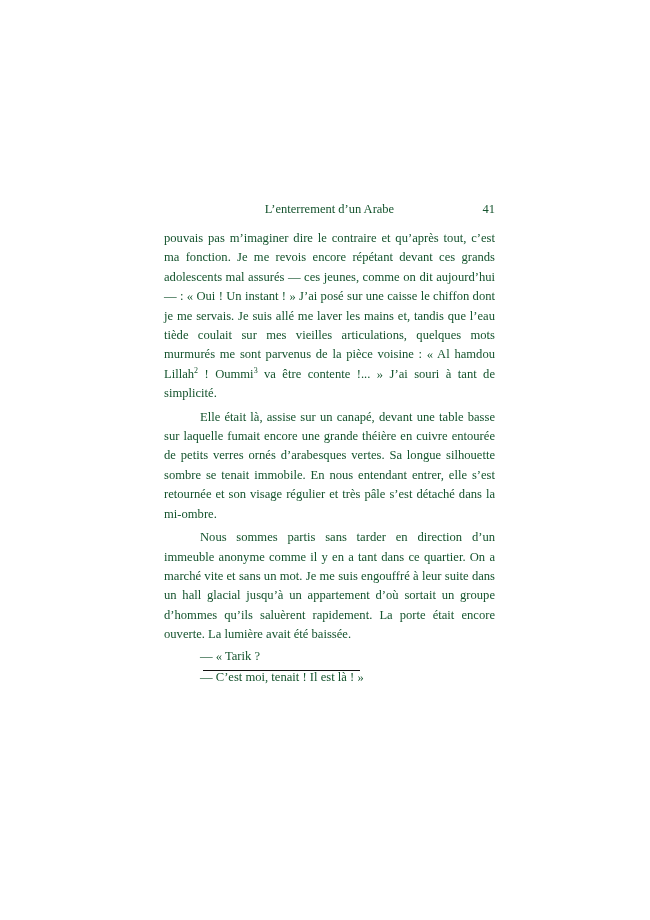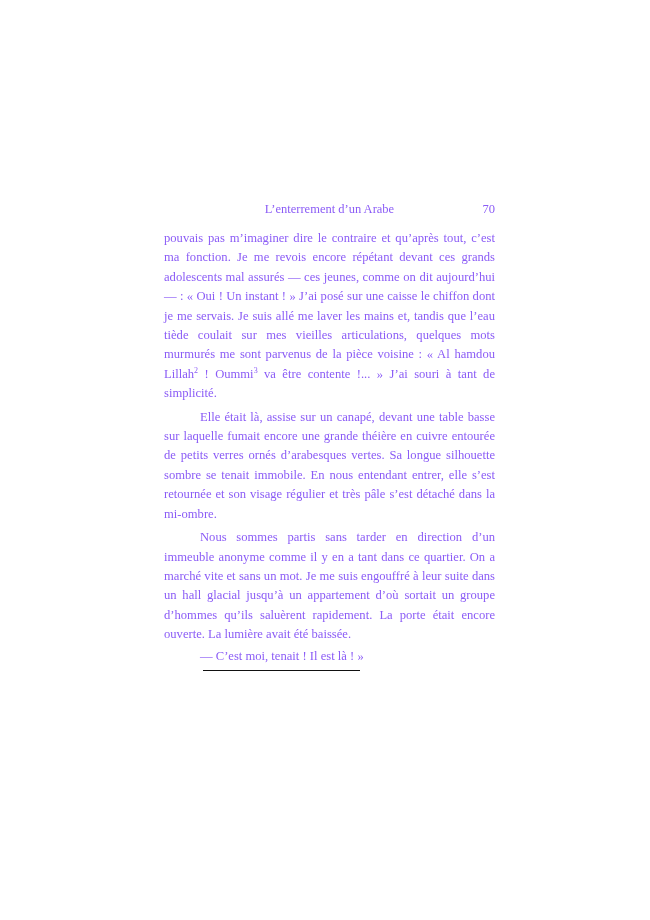--- a/index.html
+++ b/index.html
@@ -1,19 +1,19 @@
 <!DOCTYPE html>
 <html><head>
   <meta charset="utf-8">
   <style>
     html, body { margin: 0; padding: 0; background: #ffffff; }
     body { width: 650px; height: 920px; position: relative; overflow: hidden; }
     .page {
       position: absolute; left: 0; top: 0; width: 650px; height: 920px; background: #fff;
-      font-family: "Liberation Serif", "DejaVu Serif", serif; color: #8b5cf6;
+      font-family: "Liberation Serif", "DejaVu Serif", serif; color: #14532d;
     }
     .running-head {
       position: absolute; left: 164px; top: 200px; width: 331px; height: 18px;
       font-size: 12.5px; line-height: 18px;
     }
     .running-title { position: absolute; left: 0; right: 0; text-align: center; }
     .folio { position: absolute; right: 0; top: 0; }
     .body-text {
       position: absolute; left: 164px; top: 229px; width: 331px;
       font-size: 12.6px; line-height: 19.4px; text-align: justify;
@@ -34,27 +34,28 @@
     .footnote { margin: 0; }
     .footnote sup { font-size: 7px; vertical-align: 4px; }
   </style>
 </head>
 <body>
 
 <div class="page">
 
   <div class="running-head">
     <span class="running-title">L’enterrement d’un Arabe</span>
-    <span class="folio">70</span>
+    <span class="folio">41</span>
   </div>
 
   <div class="body-text">
     <p><span>pouvais pas m’imaginer dire le contraire et qu’après tout, c’est ma fonction. Je me revois encore répétant devant ces grands adolescents mal assurés — ces jeunes, comme on dit au­jourd’hui — : « Oui ! Un instant ! » J’ai posé sur une caisse le chiffon dont je me servais. Je suis allé me laver les mains et, tandis que l’eau tiède coulait sur mes vieilles articulations, quelques mots murmurés me sont parvenus de la pièce voi­sine : « Al hamdou Lillah</span><sup>2</sup><span> ! Oummi</span><sup>3</sup><span> va être contente !... » J’ai souri à tant de simplicité.</span></p>
     <p class="indent">Elle était là, assise sur un canapé, devant une table basse sur laquelle fumait encore une grande théière en cuivre entourée de petits verres ornés d’arabesques vertes. Sa longue silhouette sombre se tenait immobile. En nous entendant entrer, elle s’est retournée et son visage régulier et très pâle s’est détaché dans la mi-ombre.</p>
     <p class="indent">Nous sommes partis sans tarder en direction d’un immeuble anonyme comme il y en a tant dans ce quartier. On a marché vite et sans un mot. Je me suis engouffré à leur suite dans un hall glacial jusqu’à un appartement d’où sortait un groupe d’hommes qu’ils saluèrent rapidement. La porte était encore ouverte. La lumière avait été baissée.</p>
+    <p class="dialogue">— « Tarik ?</p>
     <p class="dialogue">— C’est moi, tenait ! Il est là ! »</p>
   </div>
 
   <div class="footnote-rule"></div>
 
   <div class="footnotes">
   </div>
 
 </div>
 

